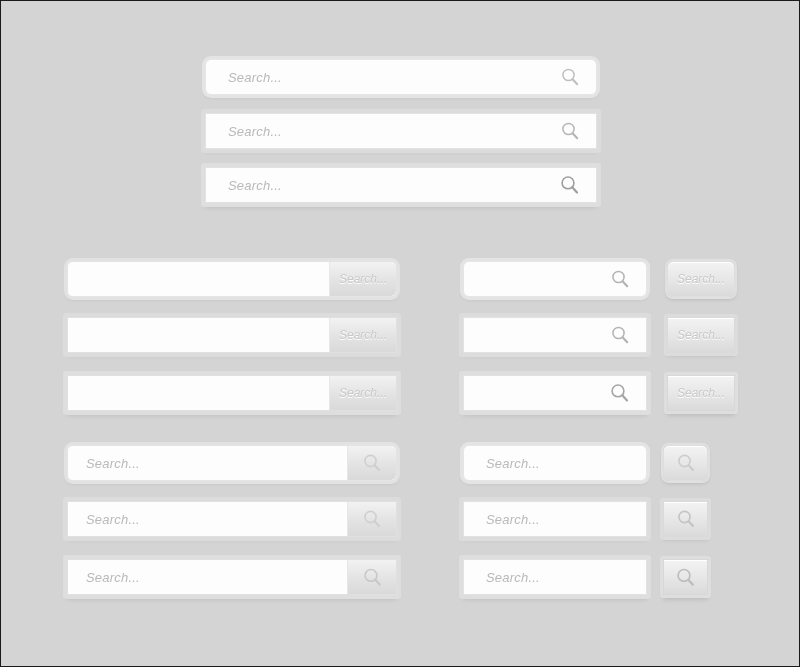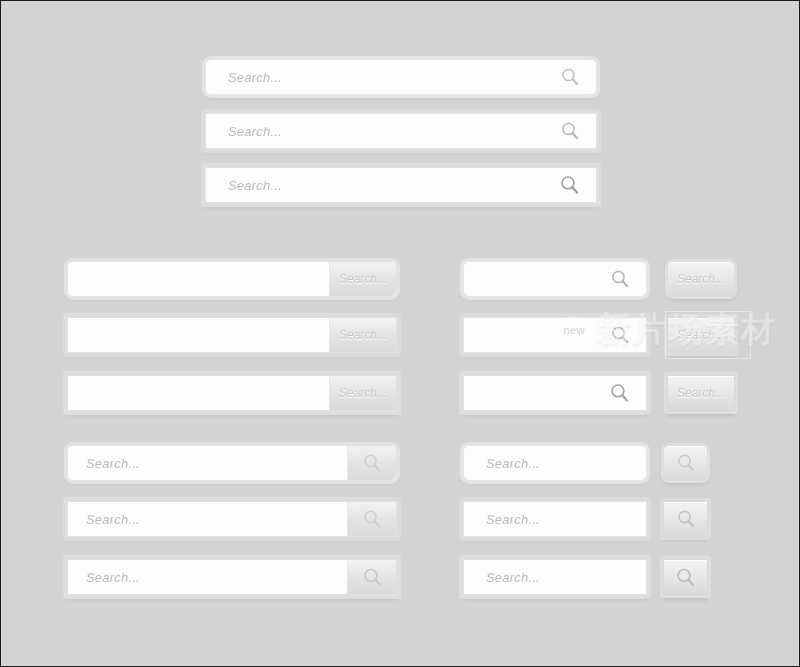--- a/index.html
+++ b/index.html
@@ -319,19 +319,14 @@
   </div>
   <div class="sbtn b-dark" style="left:662px;top:558px;width:45px;height:36px;">
     <span class="mag">
       <svg width="21" height="21" viewBox="0 0 21 21">
         <circle cx="9" cy="8.4" r="5.9" fill="none" stroke="#bdbdbd" stroke-width="1.7"></circle>
         <line x1="13.3" y1="12.8" x2="17.8" y2="17.6" stroke="#bdbdbd" stroke-width="2.3" stroke-linecap="round"></line>
       </svg>
     </span>
   </div>
 
-  <div id="wm">
-    <div class="wm-badge">new</div>
-    <div class="wm-cn">新片场素材</div>
-    <div class="wm-box"></div>
-  </div>
 
 </div>
 
 </body></html>

